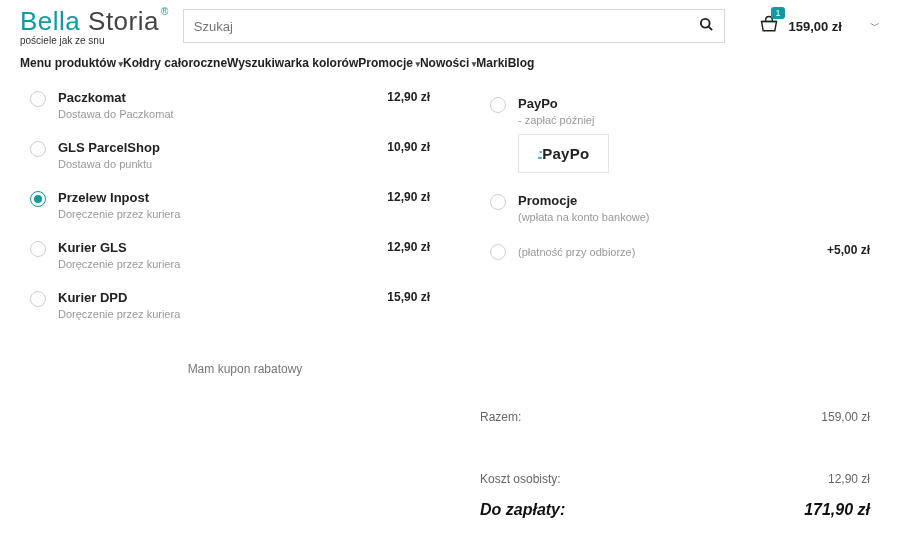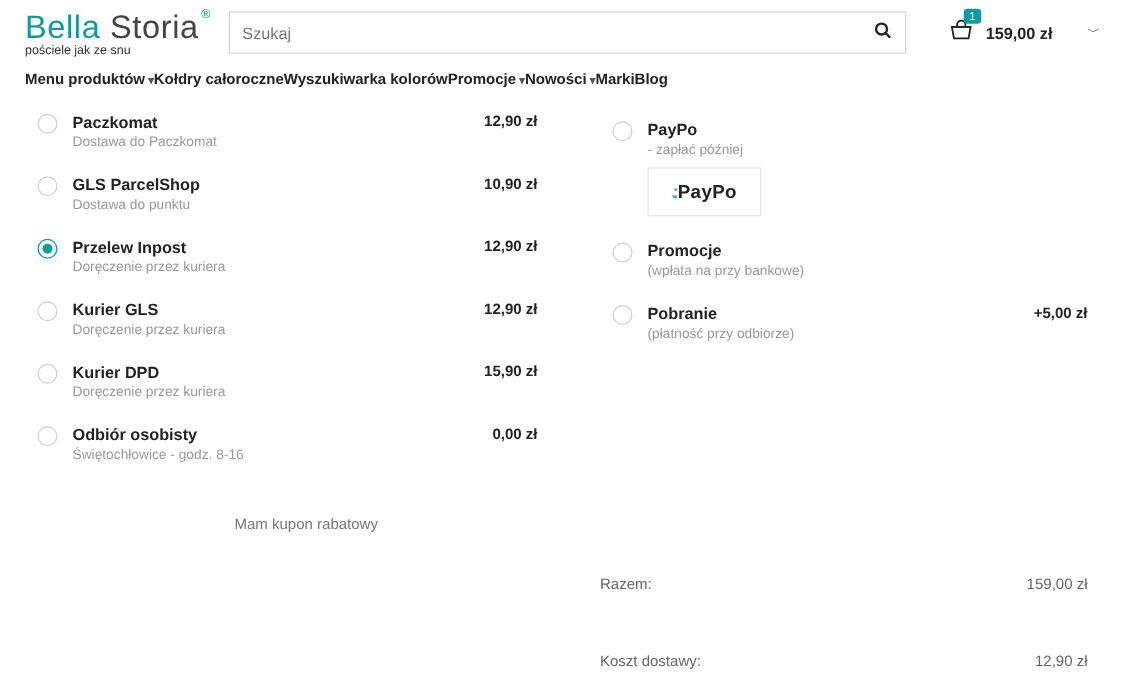--- a/index.html
+++ b/index.html
@@ -127,55 +127,46 @@
       <div class="opt-price">12,90 zł</div>
     </div>
     <div class="opt">
       <div class="radio"></div>
       <div class="opt-body">
           <div class="opt-title">Kurier DPD</div>
           <div class="opt-sub">Doręczenie przez kuriera</div>
         </div>
       <div class="opt-price">15,90 zł</div>
     </div>
-    <div class="opt">
-      <div class="radio"></div>
-      <div class="opt-body">
-          <div class="opt-title">Odbiór osobisty</div>
-          <div class="opt-sub">Świętochłowice - godz. 8-16</div>
-        </div>
-      <div class="opt-price">0,00 zł</div>
-    </div>
   </div>
 
   <div class="col-right">
     <div class="opt" style="padding-top:14px;">
       <div class="radio"></div>
       <div class="opt-body">
         <div class="opt-title">PayPo</div>
         <div class="opt-sub">- zapłać później</div>
         <div class="paypo-logo">
           <span class="paypo-dots">.:</span>
             <span>PayPo</span>
         </div>
       </div>
       <div class="opt-price"></div>
     </div>
     <div class="opt">
       <div class="radio"></div>
       <div class="opt-body">
           <div class="opt-title">Promocje</div>
-          <div class="opt-sub">(wpłata na przy bankowe)</div>
+          <div class="opt-sub">(wpłata na konto bankowe)</div>
         </div>
       <div class="opt-price"></div>
     </div>
     <div class="opt">
       <div class="radio"></div>
       <div class="opt-body">
-          <div class="opt-title">Pobranie</div>
           <div class="opt-sub">(płatność przy odbiorze)</div>
         </div>
       <div class="opt-price">+5,00 zł</div>
     </div>
   </div>
 </div>
 
 <div class="below">
   <div class="coupon-row" style="padding:30px 0 0 0; flex:0 0 430px;">
     <span class="coupon-label">Mam kupon rabatowy</span>
@@ -185,21 +176,21 @@
           <span>✓</span>
         </div>
     </div>
   </div>
   <div class="totals">
     <div class="trow">
         <span>Razem:</span>
         <span>159,00 zł</span>
       </div>
     <div class="trow">
-        <span>Koszt dostawy:</span>
+        <span>Koszt osobisty:</span>
         <span>12,90 zł</span>
       </div>
     <div class="trow big">
         <span>Do zapłaty:</span>
         <span>171,90 zł</span>
       </div>
   </div>
 </div>
 
 <hr class="hrule">

